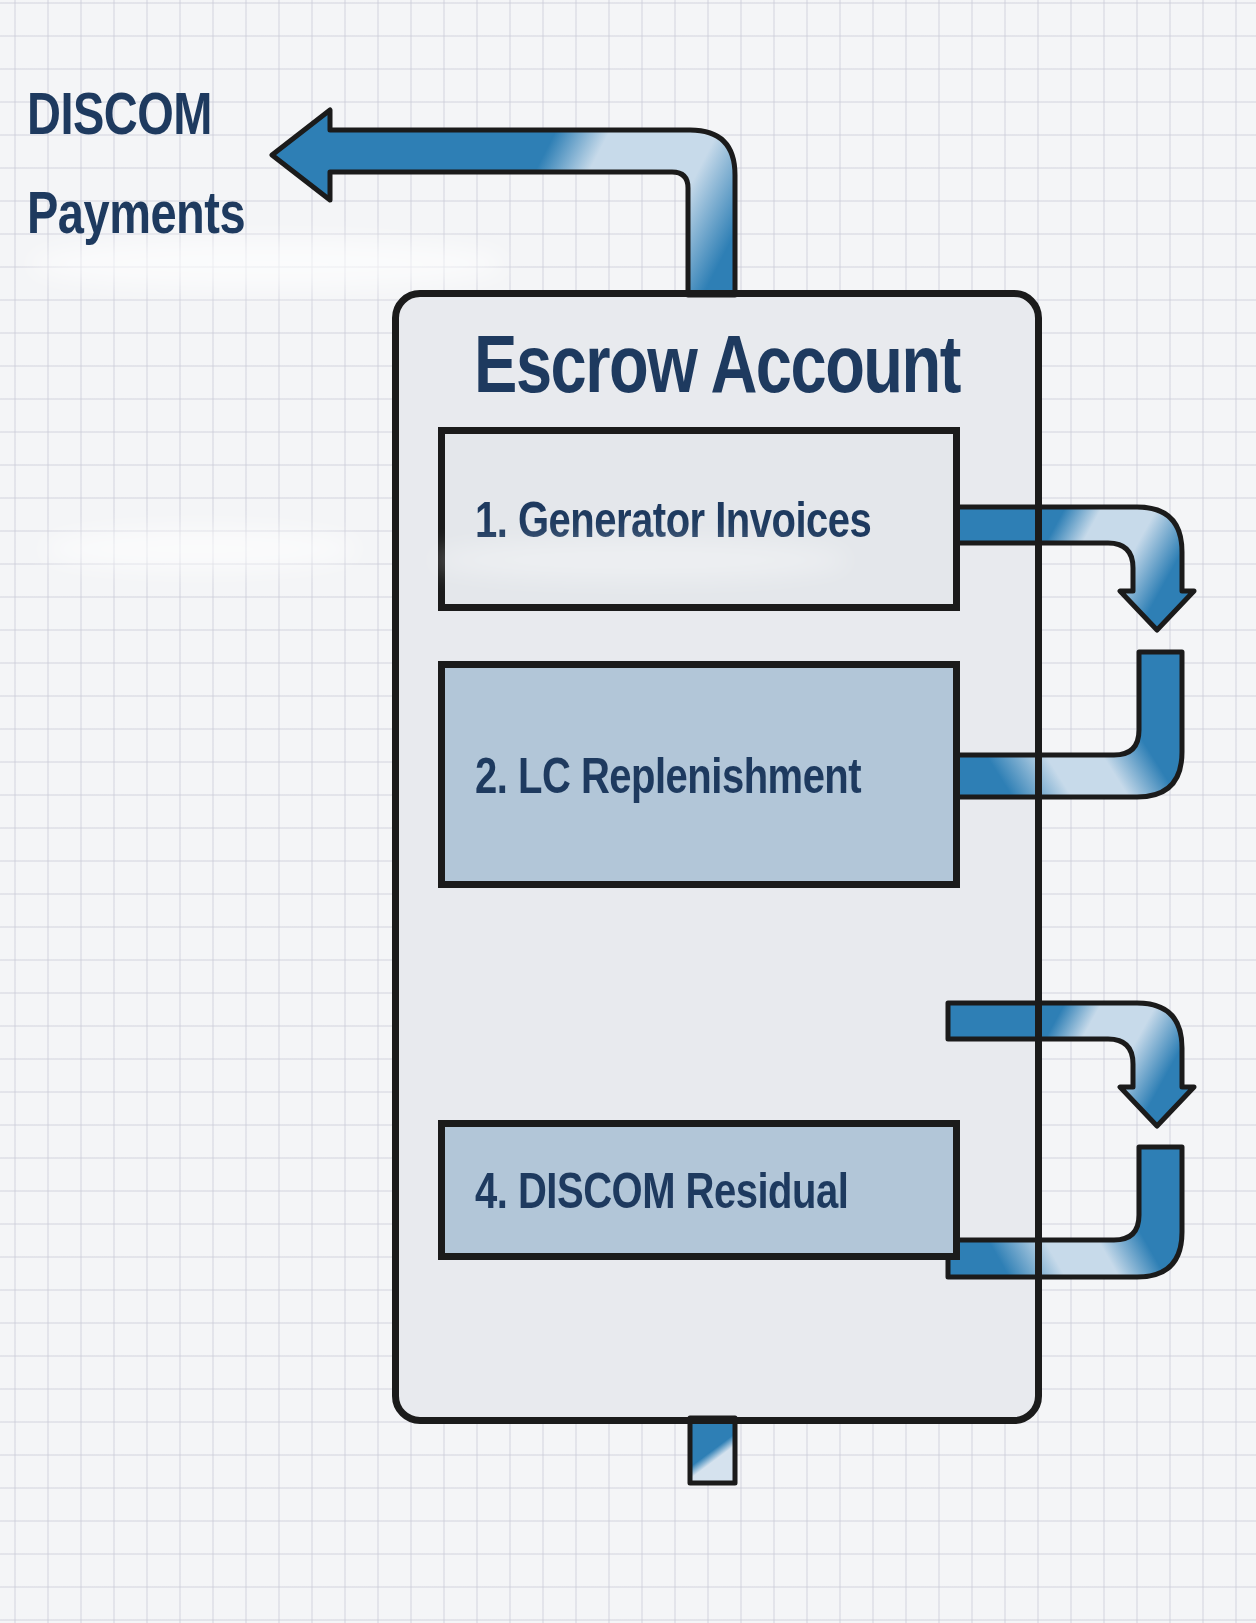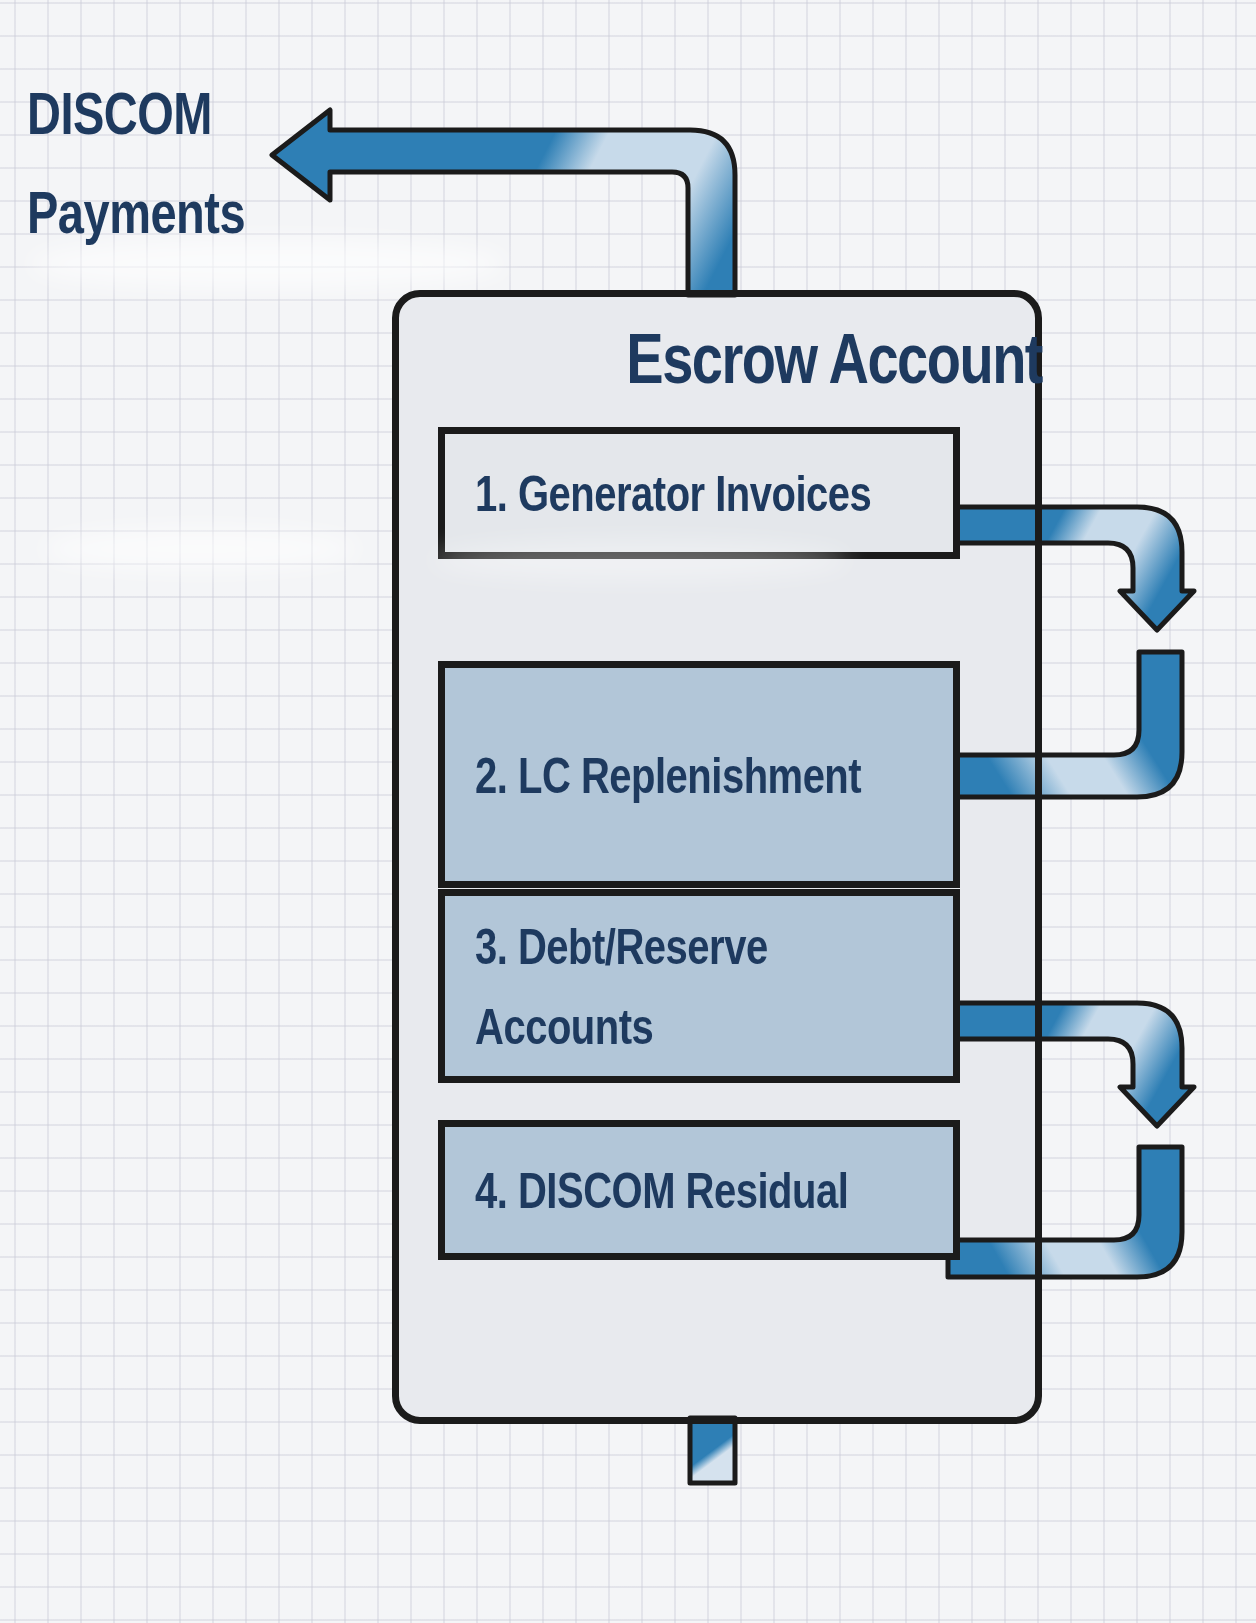--- a/index.html
+++ b/index.html
@@ -22,42 +22,42 @@
     position:absolute;left:392px;top:290px;width:650px;height:1134px;
     background:#e8eaee;border-radius:28px;z-index:1;
   }
   #pipes{position:absolute;left:0;top:0;z-index:2;}
   #escrow-border{
     position:absolute;left:392px;top:290px;width:650px;height:1134px;
     border:7px solid #1b1b1b;border-radius:28px;box-sizing:border-box;
     background:transparent;z-index:3;
   }
   #escrow-title{
-    position:absolute;left:392px;top:325px;width:650px;text-align:right;z-index:5;
-    color:#1e3a5f;font-weight:bold;font-size:56px;letter-spacing:-1.5px;line-height:1.2;
+    position:absolute;left:392px;top:325px;width:650px;text-align:center;z-index:5;
+    color:#1e3a5f;font-weight:bold;font-size:65px;letter-spacing:-1.5px;line-height:1.2;
   }
   #escrow-title .lbl{display:inline-block;transform:scaleY(1.25);transform-origin:50% 50%;}
 
   #discom-label{
     position:absolute;left:27px;top:65px;z-index:5;
     color:#1e3a5f;font-weight:bold;font-size:47px;line-height:1.68;letter-spacing:-0.5px;
   }
   #discom-label .lbl{display:inline-block;transform:scaleY(1.25);transform-origin:0 0;}
   #discom-label .lbl span{display:block;}
 
   .wbox{
     position:absolute;left:438px;width:522px;
     border:7px solid #1b1b1b;box-sizing:border-box;z-index:4;
     display:flex;align-items:center;padding-left:30px;
     color:#1e3a5f;font-weight:bold;font-size:40px;letter-spacing:-0.5px;
   }
   .wbox .lbl{display:inline-block;transform:scaleY(1.25);transform-origin:0 50%;line-height:1.6;}
   .wbox .lbl span{display:block;}
   .wbox .lbl span:empty{display:none;}
-  #box-1{top:427px;height:132px;background:#e4e7eb;}
+  #box-1{top:427px;height:184px;background:#e4e7eb;}
   #box-2{top:661px;height:227px;background:#b2c6d8;}
   #box-3{top:889px;height:194px;background:#b2c6d8;}
   #box-4{top:1120px;height:140px;background:#b2c6d8;}
 </style>
 </head>
 <body>
 
 <div class="canvas">
 
   <div class="smudge" id="smudge-1"></div>
@@ -144,26 +144,20 @@
     </div>
   </div>
 
   <div class="wbox" id="box-2">
     <div class="lbl">
       <span>2. LC Replenishment</span>
 
     </div>
   </div>
 
-  <div class="wbox" id="box-3">
-    <div class="lbl">
-      <span>3. Debt/Reserve</span>
-      <span>Accounts</span>
-    </div>
-  </div>
 
   <div class="wbox" id="box-4">
     <div class="lbl">
       <span>4. DISCOM Residual</span>
 
     </div>
   </div>
 
 </div>
 

